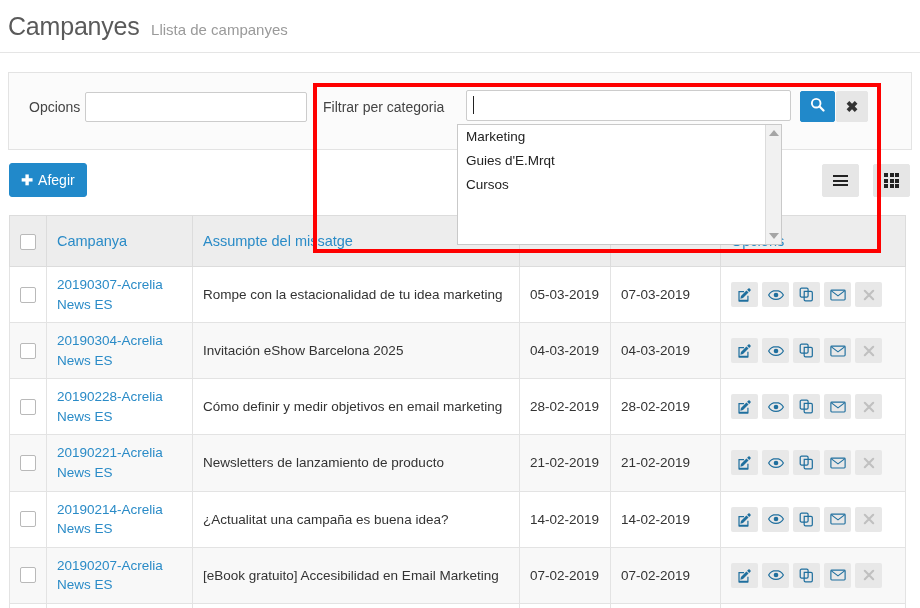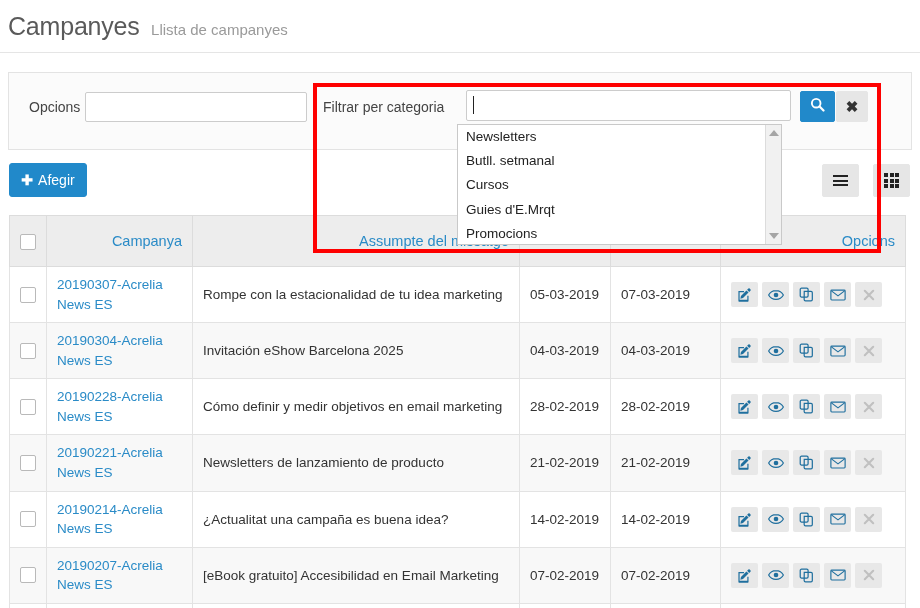--- a/index.html
+++ b/index.html
@@ -120,21 +120,21 @@
 
   
   .grid-table {
     position: absolute; left: 9px; top: 215px; width: 896px;
     border-collapse: collapse; table-layout: fixed;
     font-size: 13.5px;
   }
   .grid-table th {
     background: #ededed; border: 1px solid #dcdcdc;
     color: #2a8bc7; font-weight: 400; font-size: 14.5px;
-    text-align: right; padding: 12px 10px; height: 51px;
+    text-align: left; padding: 12px 10px; height: 51px;
   }
   .grid-table td {
     border: 1px solid #e3e3e3; padding: 8px 10px;
     color: #333; height: 49px; vertical-align: middle;
   }
   .grid-table tbody tr:nth-child(even) td { background: #f8f8f8; }
   .grid-table tbody tr:nth-child(odd) td { background: #ffffff; }
   .col-chk  { width: 37px; }
   .col-camp { width: 146px; }
   .col-subj { width: 327px; }
@@ -195,25 +195,23 @@
       </svg>
     </span>
   </div>
 
   <div class="btn-clear">
     <span>✖</span>
   </div>
 
   <div class="dropdown">
     <div class="dd-list">
-      <div class="dd-item">Newsletters</div>
-      <div class="dd-item">Butll. setmanal</div>
+      <div class="dd-item">Marketing</div>
+      <div class="dd-item">Guies d'E.Mrqt</div>
       <div class="dd-item">Cursos</div>
-      <div class="dd-item">Guies d'E.Mrqt</div>
-      <div class="dd-item">Promocions</div>
     </div>
     <div class="dd-scroll">
       <span class="dd-arrow up"></span>
       <span class="dd-arrow down"></span>
     </div>
   </div>
 
   <div class="btn-add">
     <span class="plus">✚</span>
     <span>Afegir</span>

